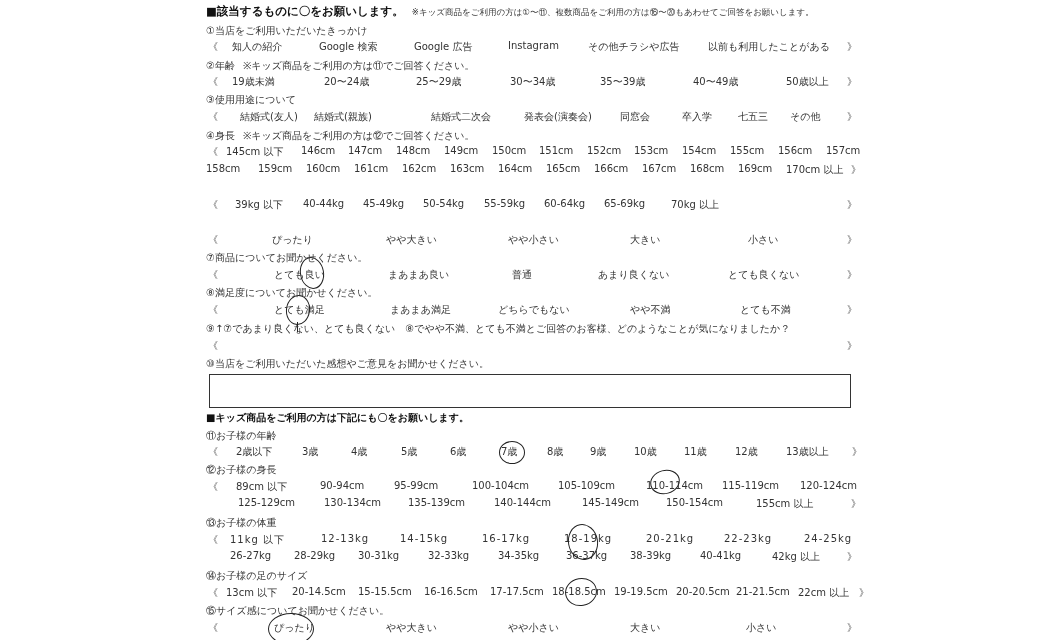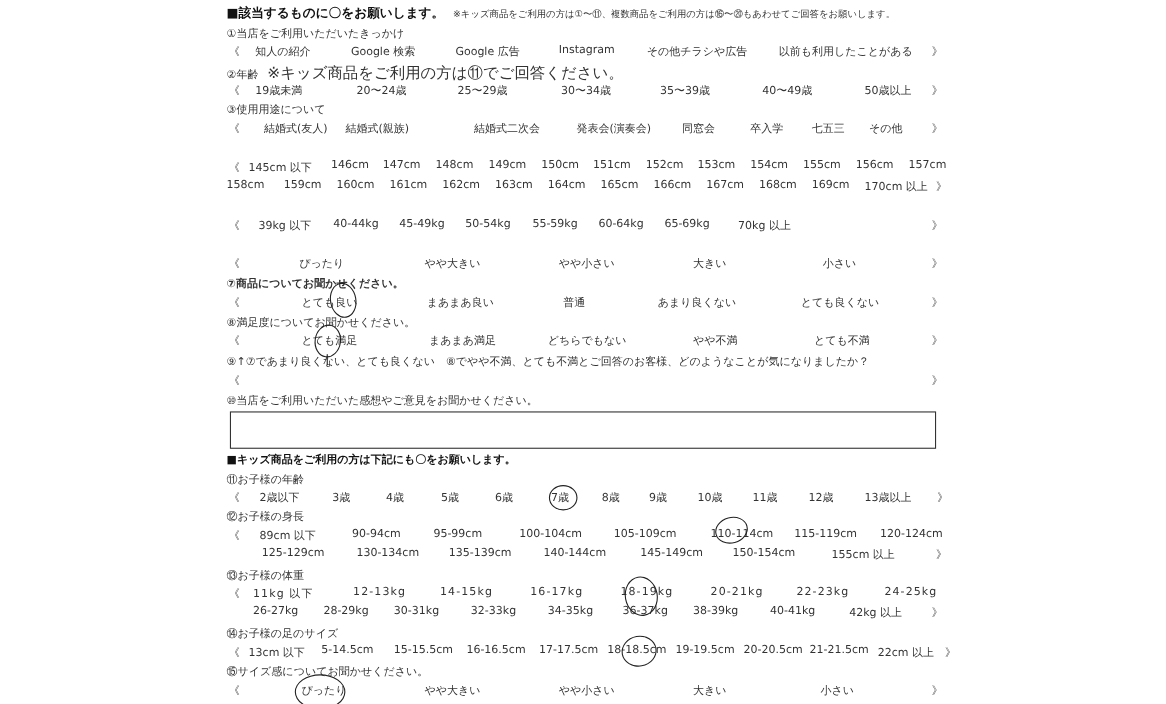--- a/index.html
+++ b/index.html
@@ -3,21 +3,21 @@
   <meta charset="utf-8">
   <style>
     html, body { margin: 0; padding: 0; background: #ffffff; }
     body { width: 1060px; height: 640px; position: relative; overflow: hidden;
            font-family: "DejaVu Sans", sans-serif; color: #2a2a2a; }
     .page { position: absolute; left: 0; top: 0; width: 1060px; height: 640px; }
     .abs { position: absolute; white-space: nowrap; }
     .heading { font-size: 11.5px; font-weight: bold; color: #111; }
     .heading .note { font-weight: normal; font-size: 8.5px; color: #333; margin-left: 8px; }
     .q { font-size: 10px; color: #333; }
-    .q .note { font-size: 14px; margin-left: 8px; }
+    .q .note { font-size: 10px; margin-left: 8px; font-family: Liberation Serif, serif; }
     .row { position: absolute; height: 16px; font-size: 10px; color: #333; }
     .opt { position: absolute; top: 0; white-space: nowrap; }
     .br { position: absolute; top: 0; color: #444; font-size: 10px; }
     .box { position: absolute; border: 1.5px solid #333; background: #fff; }
     .circle { position: absolute; border: 1.3px solid #222; border-radius: 50%; pointer-events: none; }
     .tick { position: absolute; width: 1.3px; background: #222; transform-origin: top left; }
   </style>
 </head>
 <body>
 
@@ -59,20 +59,21 @@
     <span class="opt" style="left:108px">結婚式(親族)</span>
     <span class="opt" style="left:225px">結婚式二次会</span>
     <span class="opt" style="left:318px">発表会(演奏会)</span>
     <span class="opt" style="left:414px">同窓会</span>
     <span class="opt" style="left:476px">卒入学</span>
     <span class="opt" style="left:532px">七五三</span>
     <span class="opt" style="left:584px">その他</span>
     <span class="br" style="left:641px">》</span>
   </div>
 
+  <div class="abs q" style="left:206px; top:128px;"><span>④身長</span><span class="note">※キッズ商品をご利用の方は⑫でご回答ください。</span></div>
   <div class="row" style="left:206px; top:145px; width:660px;">
     <span class="br" style="left:2px">《</span>
     <span class="opt" style="left:20px">145cm 以下</span>
     <span class="opt" style="left:95px">146cm</span>
     <span class="opt" style="left:142px">147cm</span>
     <span class="opt" style="left:190px">148cm</span>
     <span class="opt" style="left:238px">149cm</span>
     <span class="opt" style="left:286px">150cm</span>
     <span class="opt" style="left:333px">151cm</span>
     <span class="opt" style="left:381px">152cm</span>
@@ -115,21 +116,21 @@
   <div class="row" style="left:206px; top:233px; width:650px;">
     <span class="br" style="left:2px">《</span>
     <span class="opt" style="left:66px">ぴったり</span>
     <span class="opt" style="left:180px">やや大きい</span>
     <span class="opt" style="left:302px">やや小さい</span>
     <span class="opt" style="left:424px">大きい</span>
     <span class="opt" style="left:542px">小さい</span>
     <span class="br" style="left:641px">》</span>
   </div>
 
-  <div class="abs q" style="left:206px; top:251px;font-weight:bold;"><span>⑦商品についてお聞かせください。</span></div>
+  <div class="abs q" style="left:206px; top:251px;"><span>⑦商品についてお聞かせください。</span></div>
   <div class="row" style="left:206px; top:268px; width:650px;">
     <span class="br" style="left:2px">《</span>
     <span class="opt" style="left:68px">とても良い</span>
     <span class="opt" style="left:182px">まあまあ良い</span>
     <span class="opt" style="left:306px">普通</span>
     <span class="opt" style="left:392px">あまり良くない</span>
     <span class="opt" style="left:522px">とても良くない</span>
     <span class="br" style="left:641px">》</span>
   </div>
   <div class="circle" style="left:300px; top:257px; width:22px; height:30px; transform:rotate(-10deg);"></div>
@@ -227,21 +228,21 @@
     <span class="opt" style="left:494px">40-41kg</span>
     <span class="opt" style="left:566px">42kg 以上</span>
     <span class="br" style="left:641px">》</span>
   </div>
   <div class="circle" style="left:568px; top:524px; width:28px; height:34px; transform:rotate(-10deg);"></div>
 
   <div class="abs q" style="left:206px; top:569px;"><span>⑭お子様の足のサイズ</span></div>
   <div class="row" style="left:206px; top:586px; width:660px;">
     <span class="br" style="left:2px">《</span>
     <span class="opt" style="left:20px">13cm 以下</span>
-    <span class="opt" style="left:86px">5-14.5cm</span>
+    <span class="opt" style="left:86px">20-14.5cm</span>
     <span class="opt" style="left:152px">15-15.5cm</span>
     <span class="opt" style="left:218px">16-16.5cm</span>
     <span class="opt" style="left:284px">17-17.5cm</span>
     <span class="opt" style="left:346px">18-18.5cm</span>
     <span class="opt" style="left:408px">19-19.5cm</span>
     <span class="opt" style="left:470px">20-20.5cm</span>
     <span class="opt" style="left:530px">21-21.5cm</span>
     <span class="opt" style="left:592px">22cm 以上</span>
     <span class="br" style="left:653px">》</span>
   </div>

